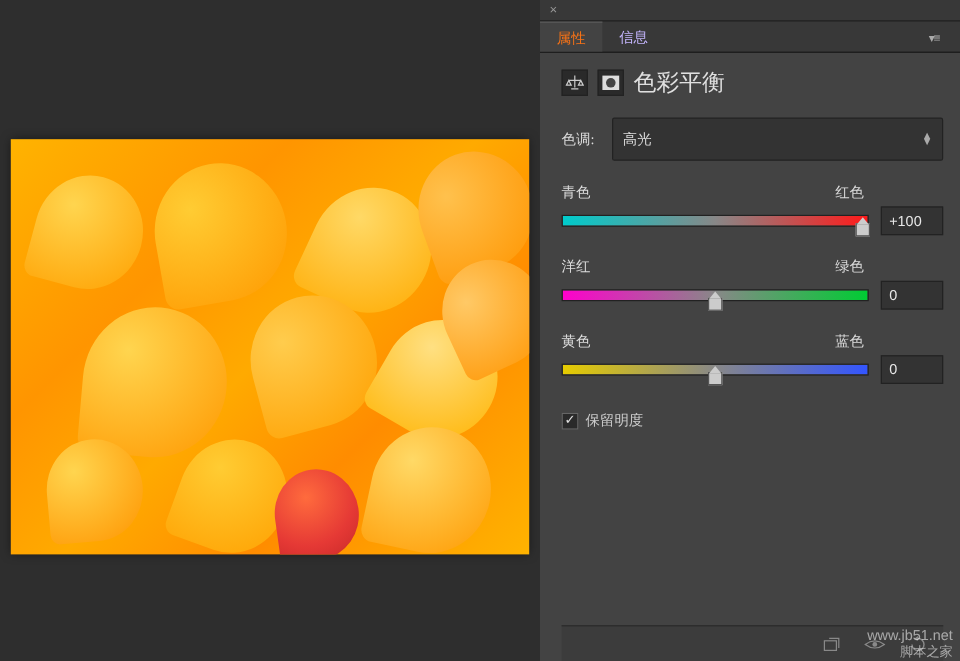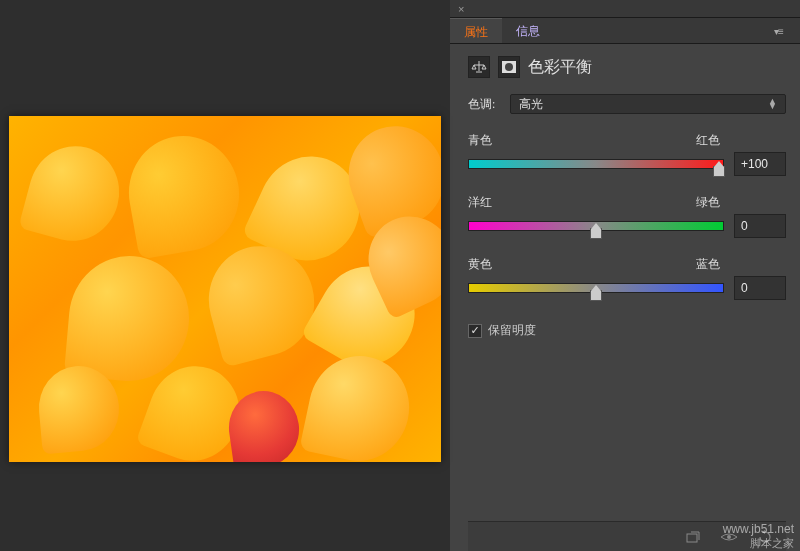--- a/index.html
+++ b/index.html
@@ -29,25 +29,25 @@
 .tab { padding: 5px 14px 0; font-size: 12px; color: #c4b5fd; cursor: pointer; }
 .tab.active { background: #434343; color: #f97316; border-top:1px solid #5a5a5a; }
 .panel-menu { position: absolute; right: 8px; top: 6px; width: 18px; height: 12px; cursor: pointer; }
 .panel-menu::before { content:"▾≡"; font-size:10px; color:#aaa; letter-spacing:-1px; }
 
 .panel-body { flex: 1; background: #434343; padding: 12px 14px 0 18px; display:flex; flex-direction:column; }
 
 .adj-header { display: flex; align-items: center; gap: 8px; margin-bottom: 16px; }
 .icon-box { width: 22px; height: 22px; background: #2a2a2a; border:1px solid #222; display:flex; align-items:center; justify-content:center; }
 .icon-scale svg, .icon-mask svg { display:block; }
-.adj-title { font-size: 16px; color: #e0e0e0; }
+.adj-title { font-size: 19px; color: #e0e0e0; }
 
 .tone-row { display: flex; align-items: center; gap: 8px; margin-bottom: 18px; font-family: Liberation Serif, serif; }
 .tone-label { font-size: 12px; color: #ddd; min-width: 34px; }
-.tone-select { flex:1; height: 20px; background: #333; border: 1px solid #222; color: #ddd; font-size: 12px; padding: 2px 8px; display:flex; align-items:center; justify-content:space-between; border-radius:2px; cursor:pointer; }
+.tone-select { flex:1; height: 36px; background: #333; border: 1px solid #222; color: #ddd; font-size: 12px; padding: 2px 8px; display:flex; align-items:center; justify-content:space-between; border-radius:2px; cursor:pointer; }
 .tone-arrows { font-size:9px; color:#aaa; line-height:5px; display:flex; flex-direction:column; }
 
 .slider-group { margin-bottom: 18px; }
 .slider-labels { display: flex; justify-content: space-between; font-size: 12px; color: #ddd; margin-bottom: 3px; padding: 0 66px 0 0; }
 .slider-row { display: flex; align-items: center; gap: 10px; }
 .slider-track { flex:1; height: 10px; position: relative; cursor:pointer; }
 .grad { height: 10px; width: 100%; border:1px solid #222; }
 .g-cyan-red { background: linear-gradient(to right, #00cccc, #888888, #ff1a1a); }
 .g-mag-green { background: linear-gradient(to right, #ff00cc, #888888, #00cc33); }
 .g-yel-blue { background: linear-gradient(to right, #e6cc00, #888888, #3355ff); }

